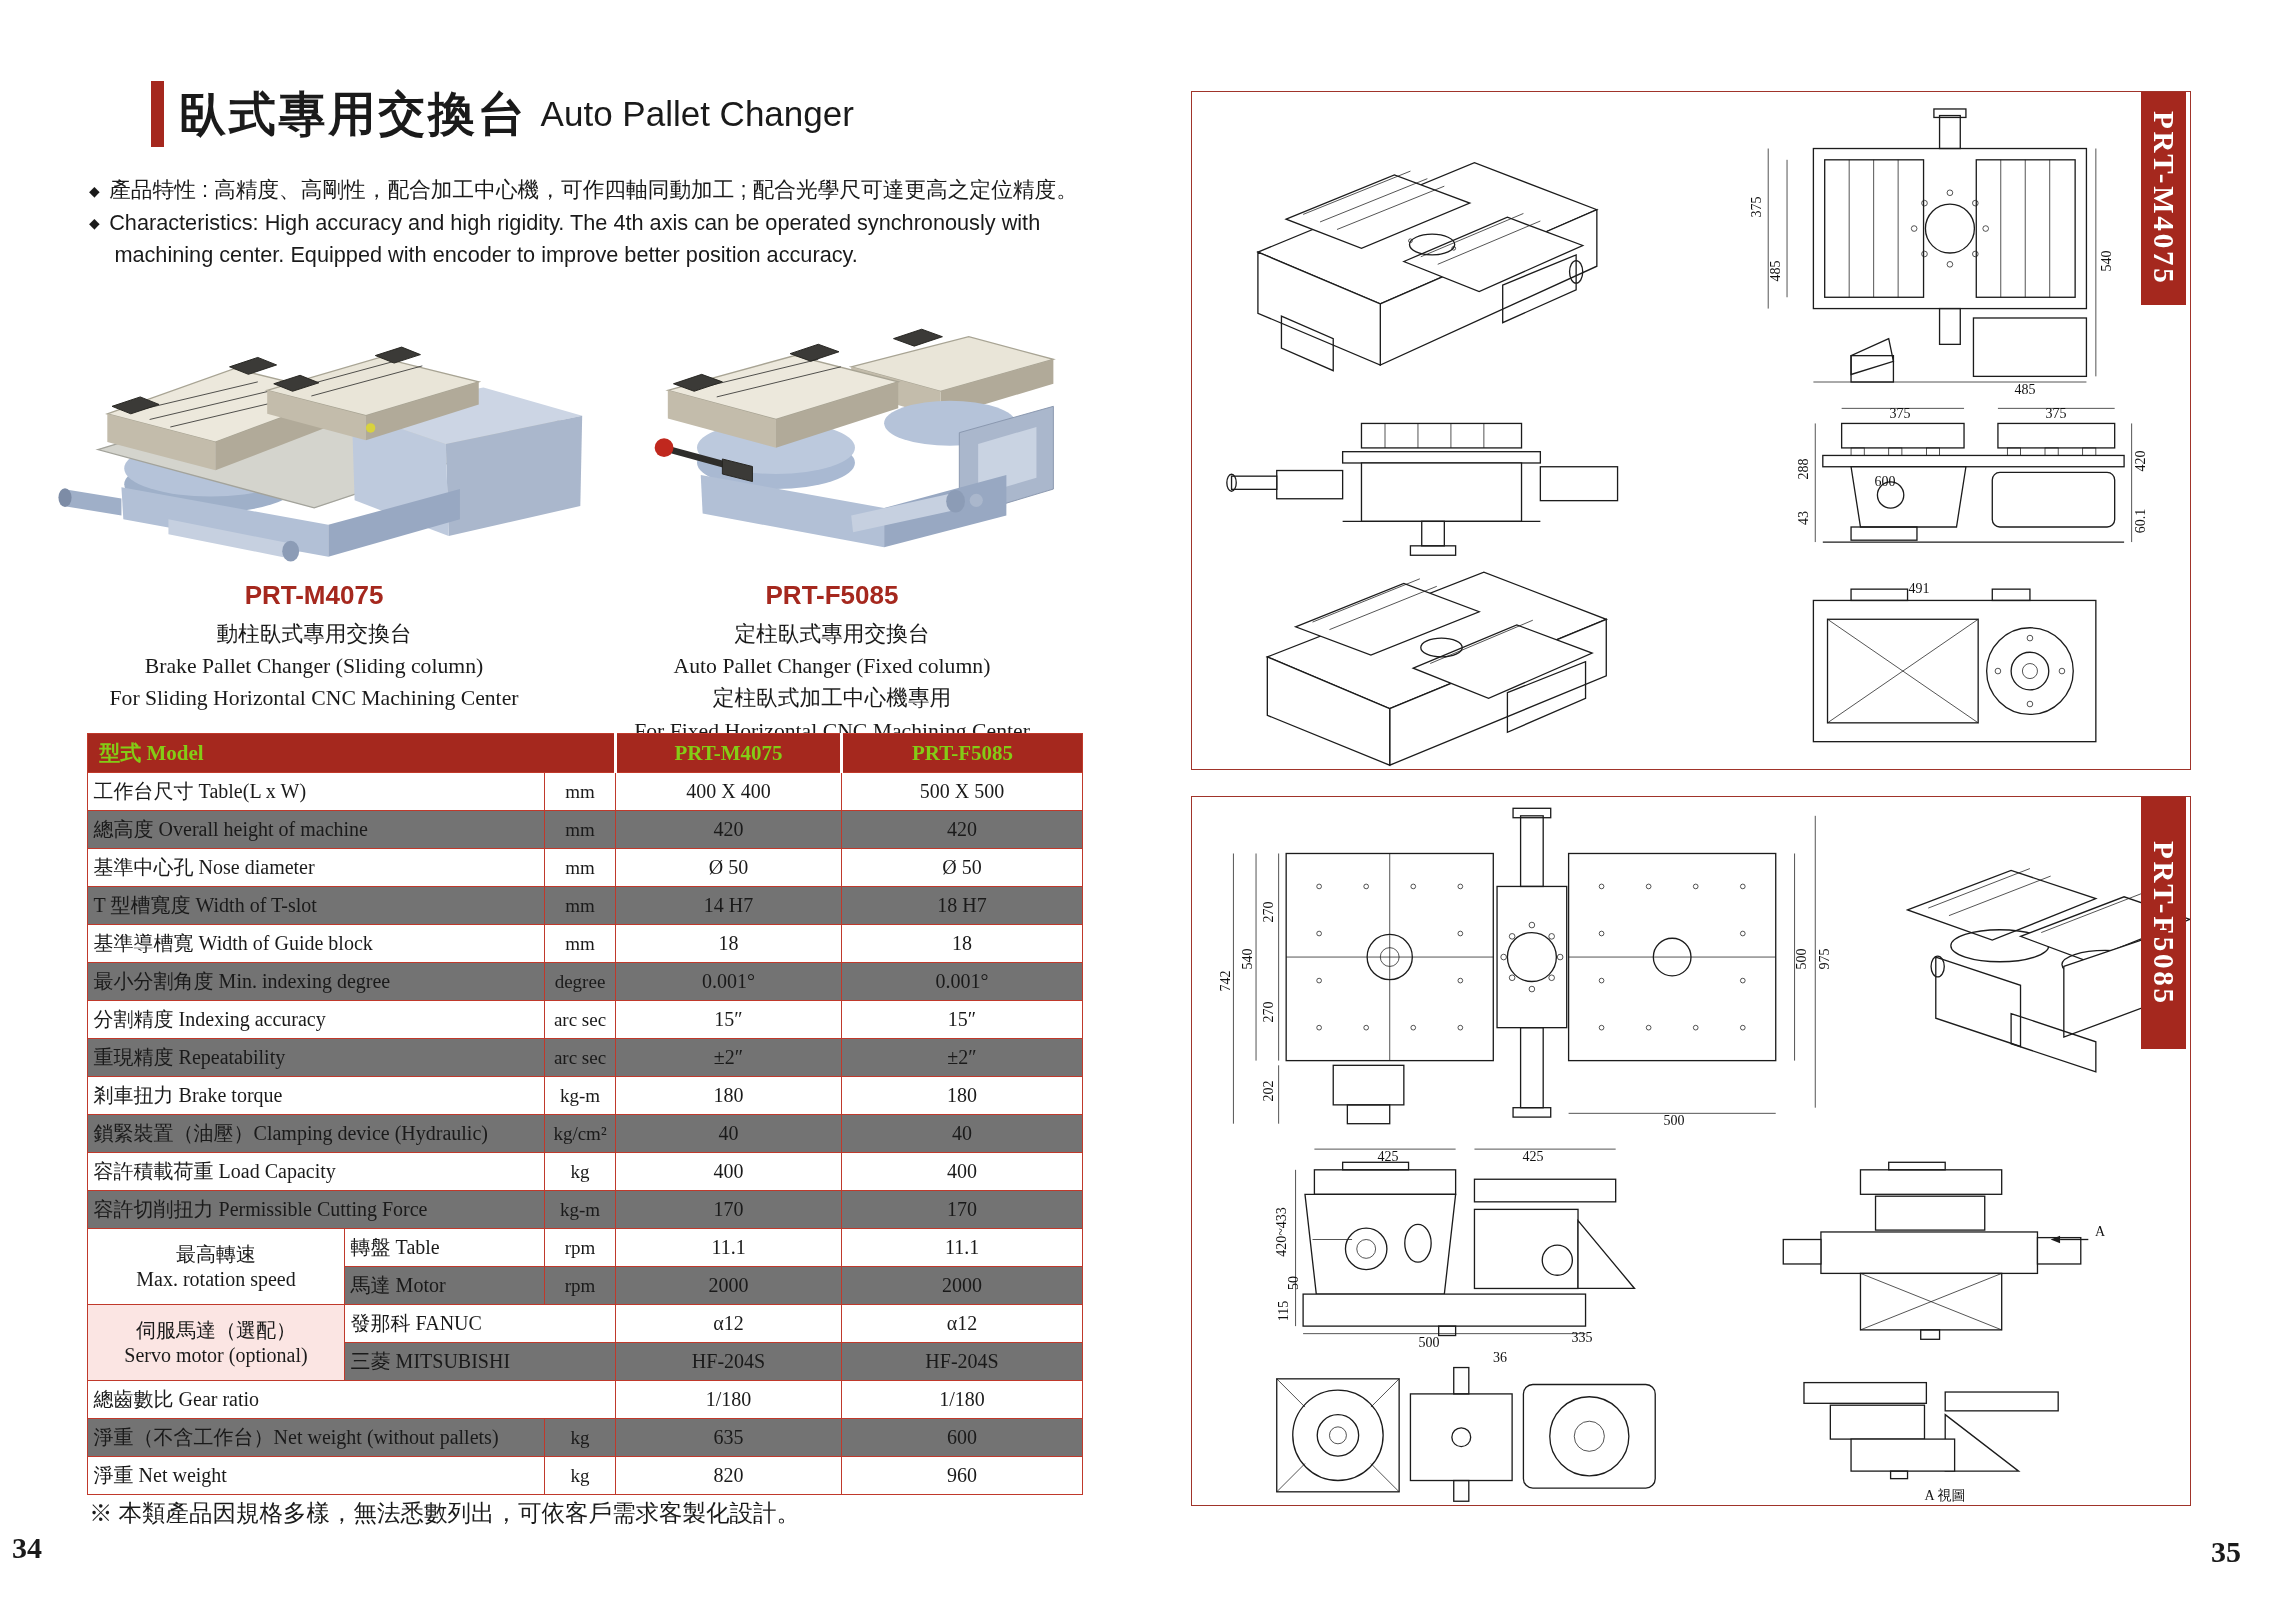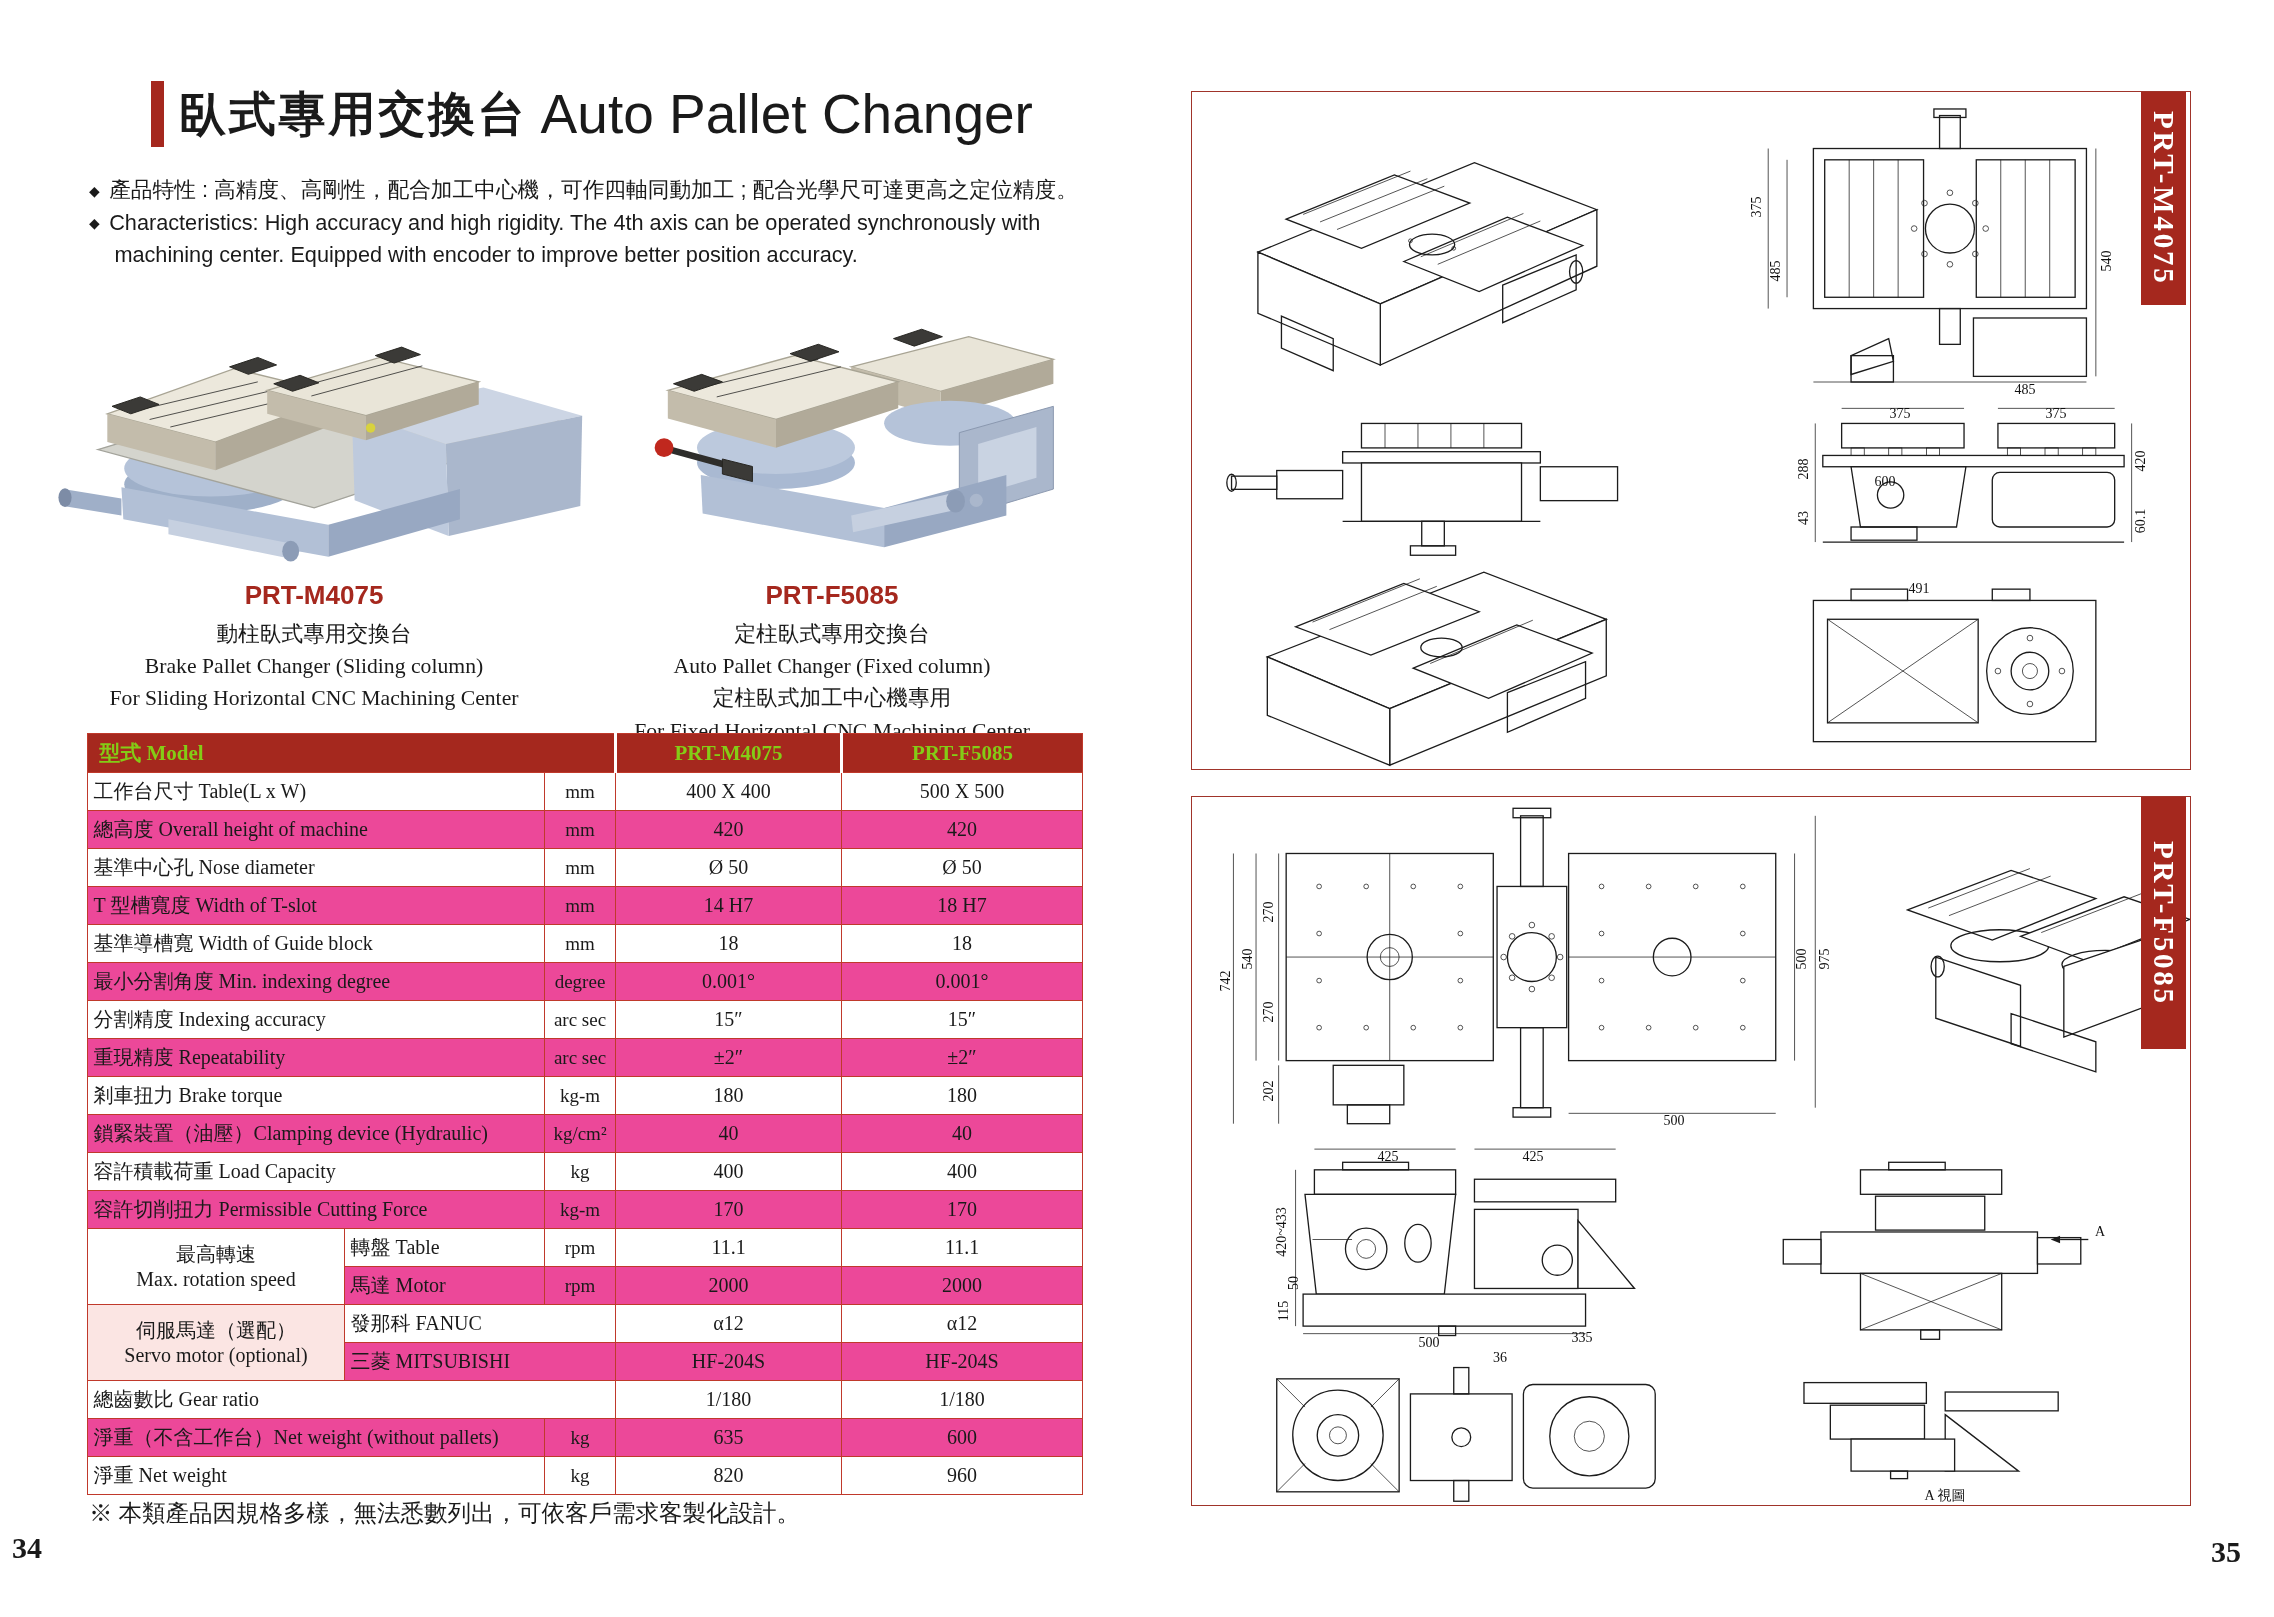--- a/index.html
+++ b/index.html
@@ -3,21 +3,21 @@
 <meta charset="utf-8">
 <style>
   html,body{margin:0;padding:0;background:#e8e8e8;}
   .sheet{position:relative;width:2274px;height:1618px;background:#ffffff;overflow:hidden;
          font-family:"Liberation Serif",serif;color:#1a1a1a;}
 
   
   .title-row{position:absolute;left:151px;top:81px;display:flex;align-items:center;}
   .title-bar{width:13px;height:66px;background:#A5281E;margin-right:15px;}
   .title-cjk{font-family:"Liberation Sans",sans-serif;font-weight:bold;font-size:47px;letter-spacing:2.8px;}
-  .title-en{font-family:"Liberation Sans",sans-serif;font-size:55px;margin-left:13px;}
+  .title-en{font-family:"Liberation Sans",sans-serif;font-size:35px;margin-left:13px;}
 
   
   .intro{position:absolute;left:89px;top:174px;font-family:"Liberation Sans",sans-serif;
          font-size:21.7px;line-height:1.5;}
   .intro .row{display:flex;align-items:flex-start;}
   .bullet{font-size:14px;margin:6.6px 9.4px 0 0;}
   .indent{margin-left:25.4px;}
 
   
   .photos{position:absolute;left:55px;top:294px;width:1036px;height:275px;display:flex;align-items:flex-end;}
@@ -35,21 +35,21 @@
              table-layout:fixed;font-size:20px;}
   table.spec td,table.spec th{border:1.9px solid #C0392B;padding:0 5.6px;height:37px;overflow:hidden;white-space:nowrap;}
   table.spec th{background:#A5281E;color:#84cc16;font-weight:bold;font-size:21px;height:38px;}
   table.spec th.model{text-align:left;padding-left:11.3px;border-right:3.8px solid #fff;}
   table.spec th.colv{border-left:3.8px solid #fff;border-right:3.8px solid #fff;}
   table.spec th.colv:last-child{border-right:1.9px solid #C0392B;}
   td.label,td.sub{text-align:left;padding-left:9.4px;}
   td.unit,td.val{text-align:center;}
   td.unit{font-size:19px;}
   tr.white td{background:#ffffff;}
-  tr.pink td{background:#ec4899;}
+  tr.pink td{background:#737373;}
   td.group{text-align:center;padding-left:9.4px;line-height:1.25;}
   td.group.bg-white{background:#ffffff !important;}
   td.group.bg-pink{background:#FBE5E3 !important;}
 
   
   .note{position:absolute;left:89px;top:1497px;font-size:23.5px;}
   .pgnum{position:absolute;font-weight:bold;font-size:30px;}
   .pg-left{left:12px;top:1531px;}
   .pg-right{left:2211px;top:1535px;}
 

